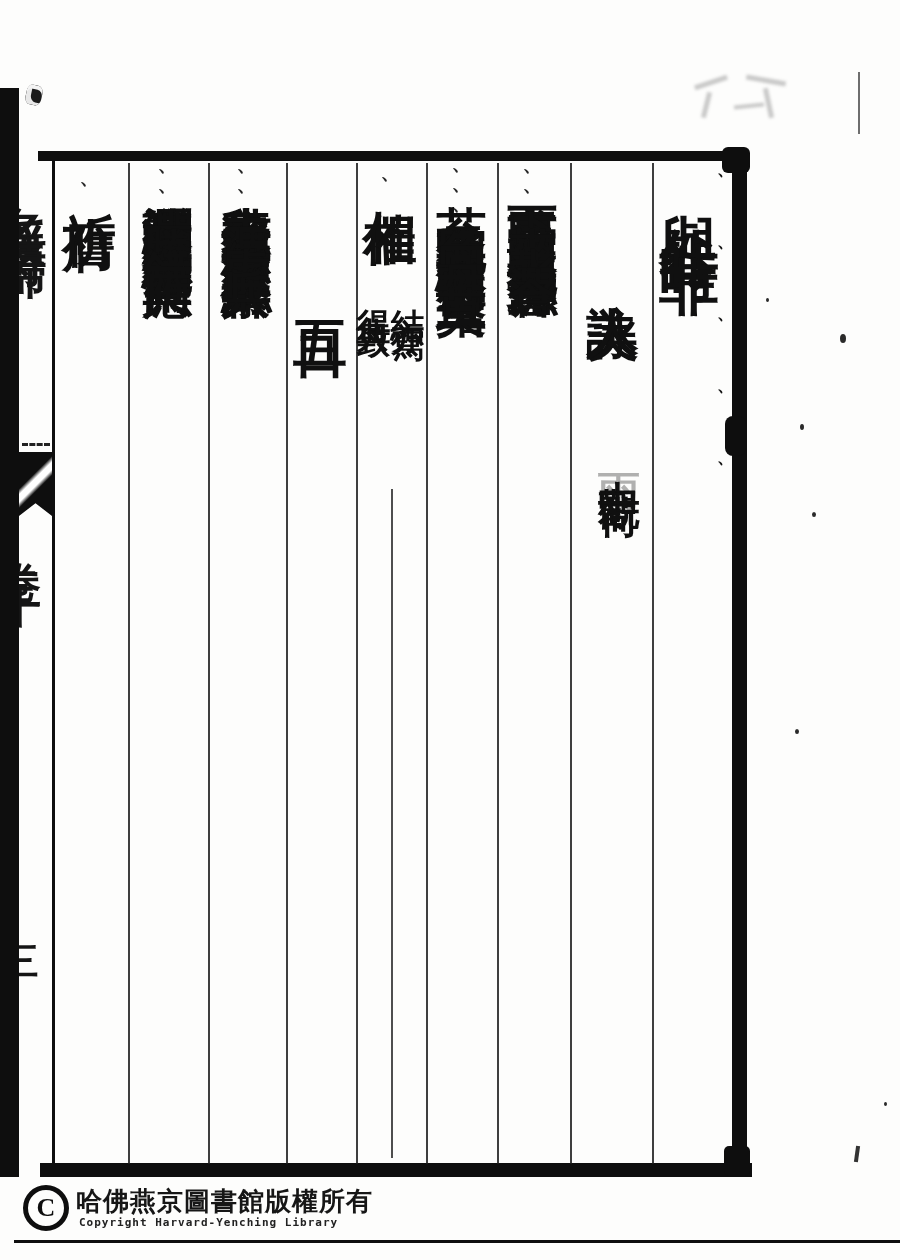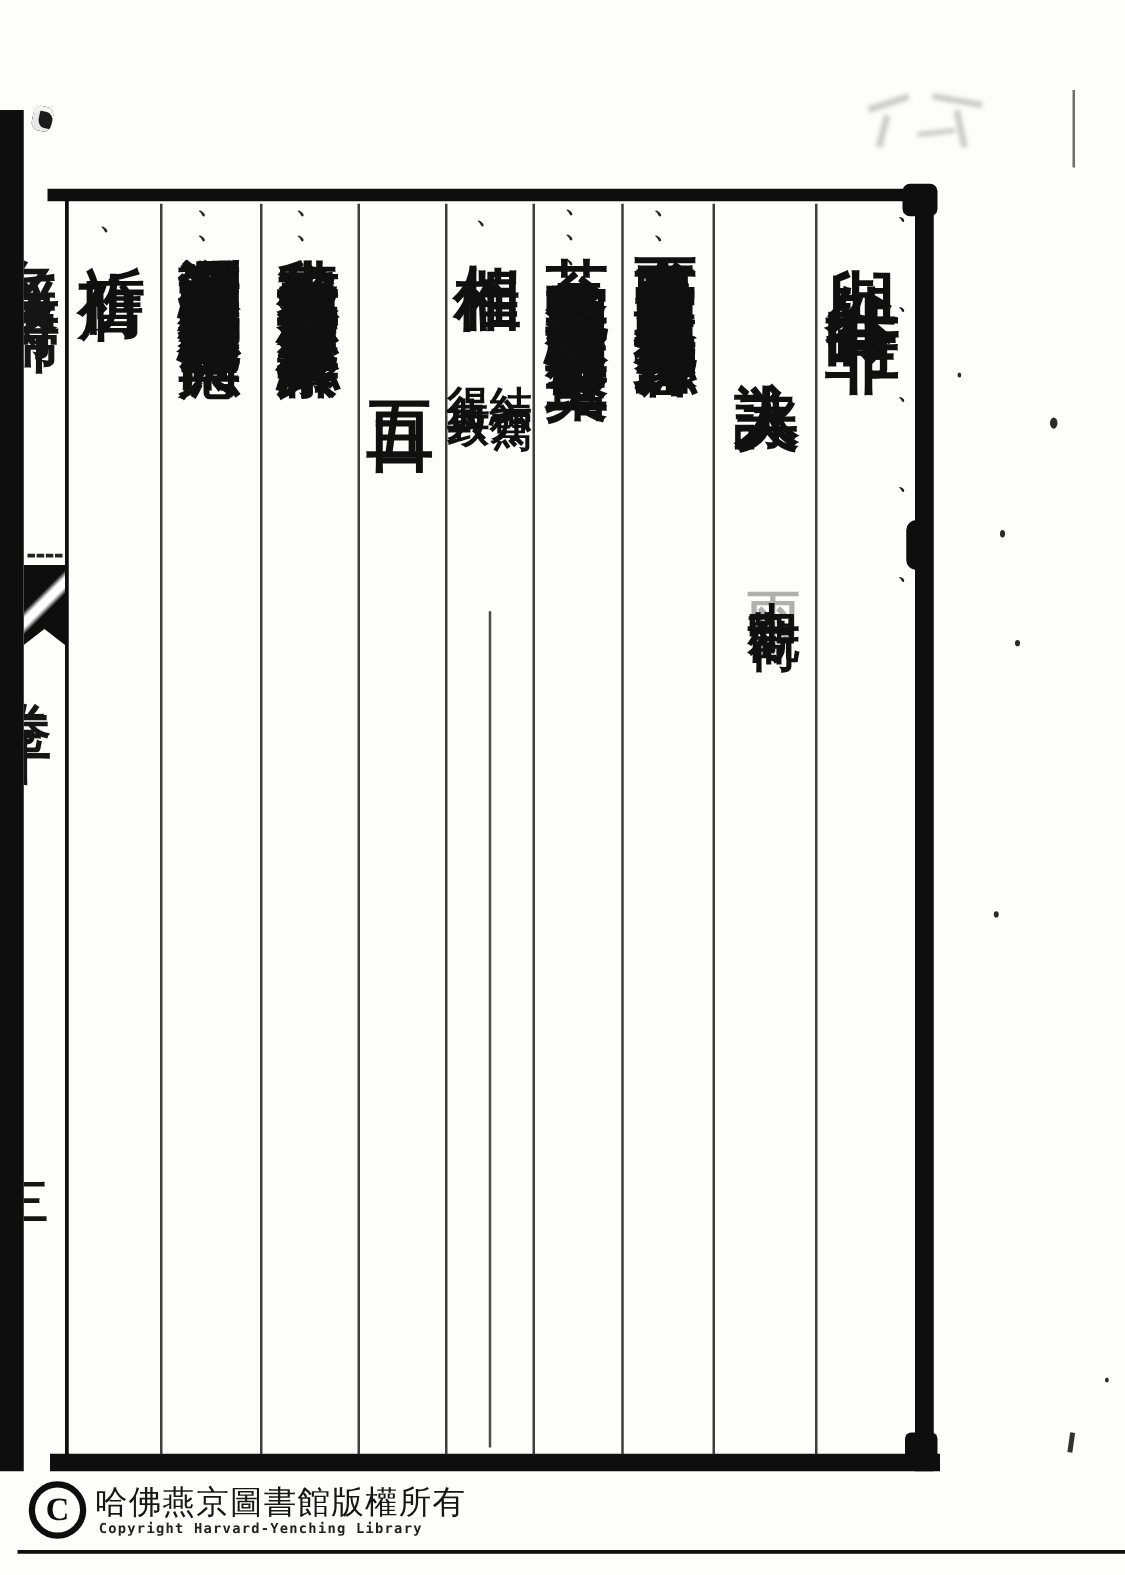--- a/index.html
+++ b/index.html
@@ -44,21 +44,21 @@
               justify-content:space-between;position:absolute;}
   .c5-comment .v{font-size:34px;letter-spacing:8px;color:#101010;font-weight:700;}
   .c6{left:294px;top:278px;font-size:54px;letter-spacing:10px;}
   .jp7{left:222px;top:167px;font-size:50px;}
   .jp8{left:143px;top:167px;font-size:50px;}
   .c9{left:63px;top:168px;font-size:54px;letter-spacing:6px;}
   
   .stamp-circle{left:23px;top:1185px;width:36px;height:36px;border:5px solid #0e0e0e;
      border-radius:50%;position:absolute;display:flex;align-items:center;justify-content:center;
      font-size:26px;font-weight:700;color:#0e0e0e;font-family:"Liberation Serif",serif;}
-  .stamp-cn{left:76px;top:1184px;font-size:26px;font-weight:400;letter-spacing:1px;color:#161616;position:absolute;}
+  .stamp-cn{left:76px;top:1184px;font-size:26px;font-weight:700;letter-spacing:1px;color:#161616;position:absolute;}
   .stamp-en{left:79px;top:1216px;font-size:11px;font-weight:700;letter-spacing:1px;color:#222;
      font-family:"DejaVu Sans Mono","Liberation Mono",monospace;position:absolute;}
   .bottom-rule{left:14px;top:1240px;width:886px;height:3px;}
   
   .speck{position:absolute;background:#2a2a2a;border-radius:50%;}
   .smudge{left:686px;top:74px;width:112px;height:52px;position:absolute;filter:blur(1.5px);opacity:.45;}
   .smudge i{position:absolute;background:#8a8a8a;display:block;}
   .mark-tl{left:26px;top:85px;width:16px;height:20px;background:#1b1b1b;border-radius:35%;
      transform:rotate(12deg);position:absolute;box-shadow:inset 0 4px 0 #f4f4f4, inset 5px -3px 0 #e8e8e8;}
   .hairline-tr{left:858px;top:72px;width:2px;height:62px;background:#6e6e6e;position:absolute;}

